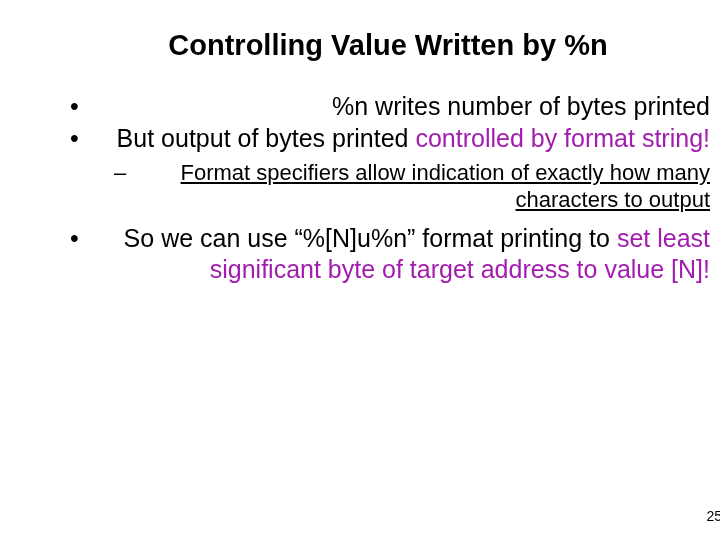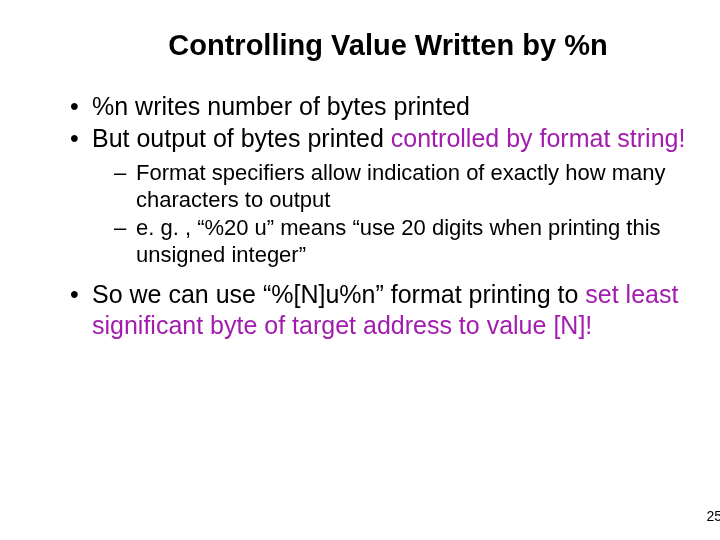--- a/index.html
+++ b/index.html
@@ -24,39 +24,41 @@
     font-weight: bold;
     font-size: 29px;
     text-align: center;
     margin: 0 0 28px 0;
     line-height: 1.2;
   }
   ul.level1 {
     list-style: none;
     padding: 0;
     margin: 0;
+    text-align: right;
   }
   ul.level1 > li {
     position: relative;
     padding-left: 26px;
     font-size: 25px;
     line-height: 1.22;
     margin-bottom: 2px;
   }
   ul.level1 > li::before {
     content: "•";
     position: absolute;
     left: 4px;
     top: 0;
     font-size: 25px;
   }
   ul.level2 {
     list-style: none;
     padding: 0;
     margin: 6px 0 10px 22px;
+    text-decoration: underline;
   }
   ul.level2 > li {
     position: relative;
     padding-left: 22px;
     font-size: 22px;
     line-height: 1.22;
     margin-bottom: 2px;
   }
   ul.level2 > li::before {
     content: "–";
@@ -90,23 +92,20 @@
       <span>%n writes number of bytes printed</span>
     </li>
 
     <li>
       <span>But output of bytes printed </span><span class="blue">controlled by format string!</span>
 
       <ul class="level2">
         <li>
           <span>Format specifiers allow indication of exactly how many characters to output</span>
         </li>
-        <li>
-          <span>e. g. , “%20 u” means “use 20 digits when printing this unsigned integer”</span>
-        </li>
       </ul>
     </li>
 
     <li>
       <span>So we can use “%[N]u%n” format printing to </span><span class="blue">set least significant byte of target address to value [N]!</span>
     </li>
 
   </ul>
 
   <div class="page-number">25</div>

